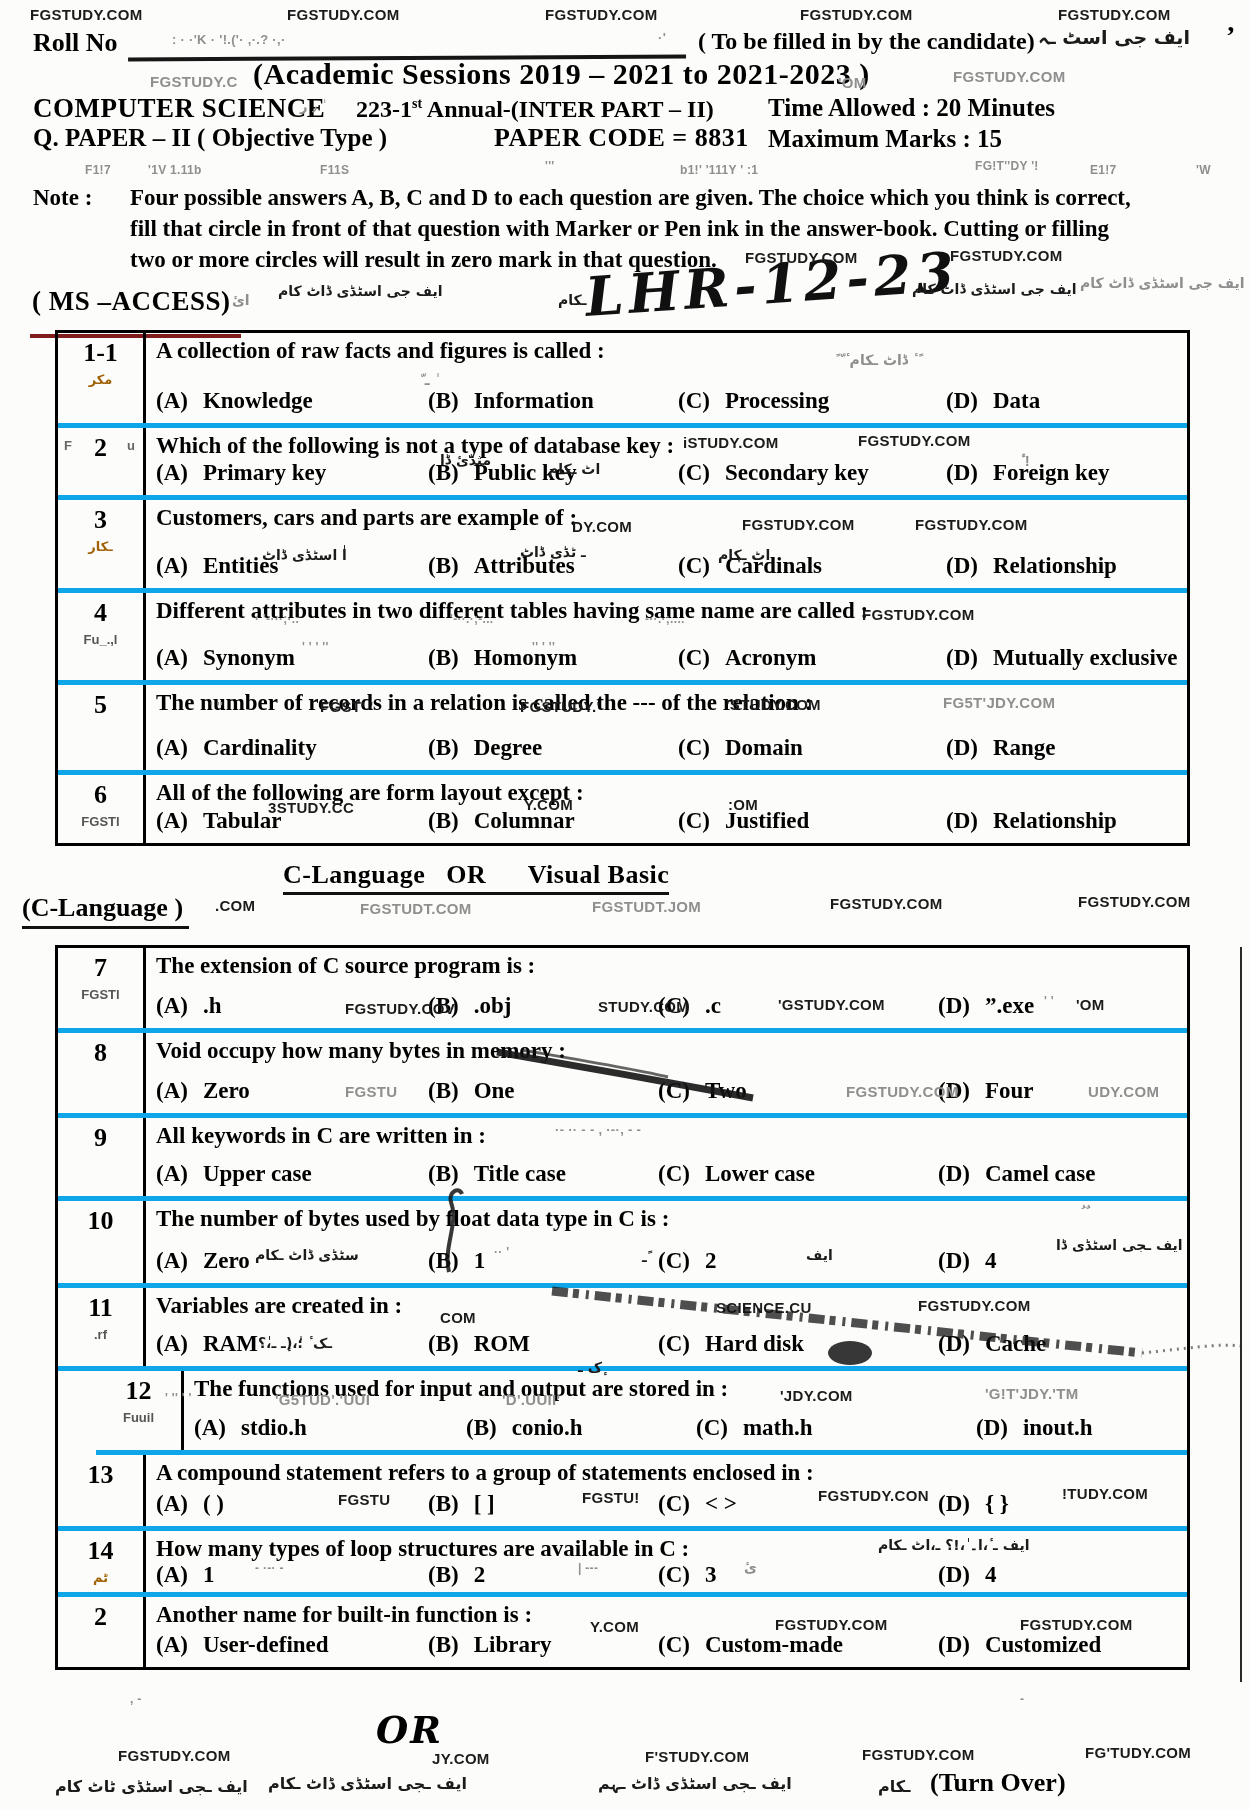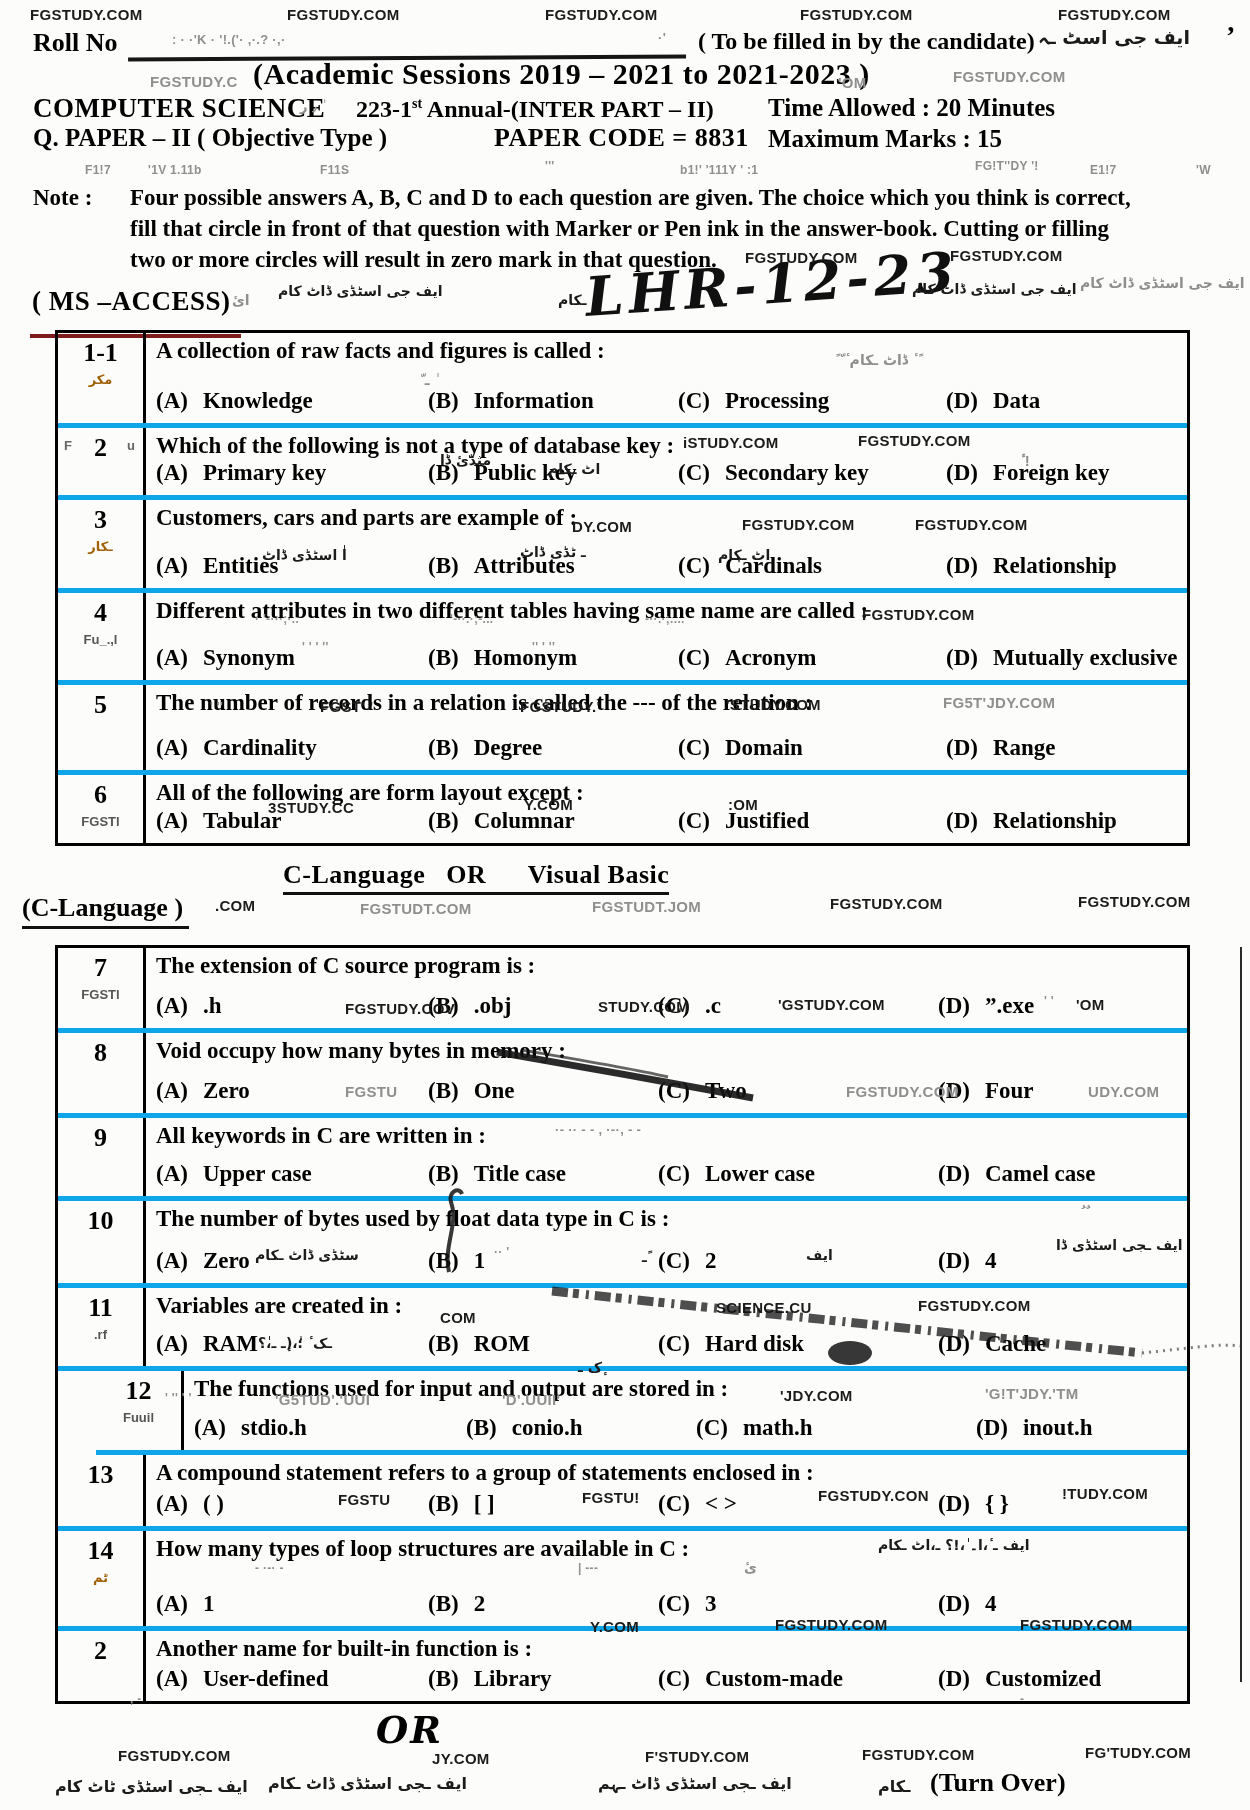--- a/index.html
+++ b/index.html
@@ -446,21 +446,21 @@
             <span class="olabel">(C)</span>
             <span class="oval">&lt;  &gt;</span>
           </span>
           <span class="opt">
             <span class="olabel">(D)</span>
             <span class="oval">{   }</span>
           </span>
         </div>
       </div>
     </div>
-    <div class="qrow" style="height: 100px;">
+    <div class="qrow" style="height: 66px;">
       <div class="qnum">
         <div class="num-text">14</div>
         <div class="side-b u">ٹم</div>
       </div>
       <div class="qbody">
         <div class="qline">How many types of loop structures are available in C  :</div>
         <div class="opts">
           <span class="opt">
             <span class="olabel">(A)</span>
             <span class="oval">1</span>

